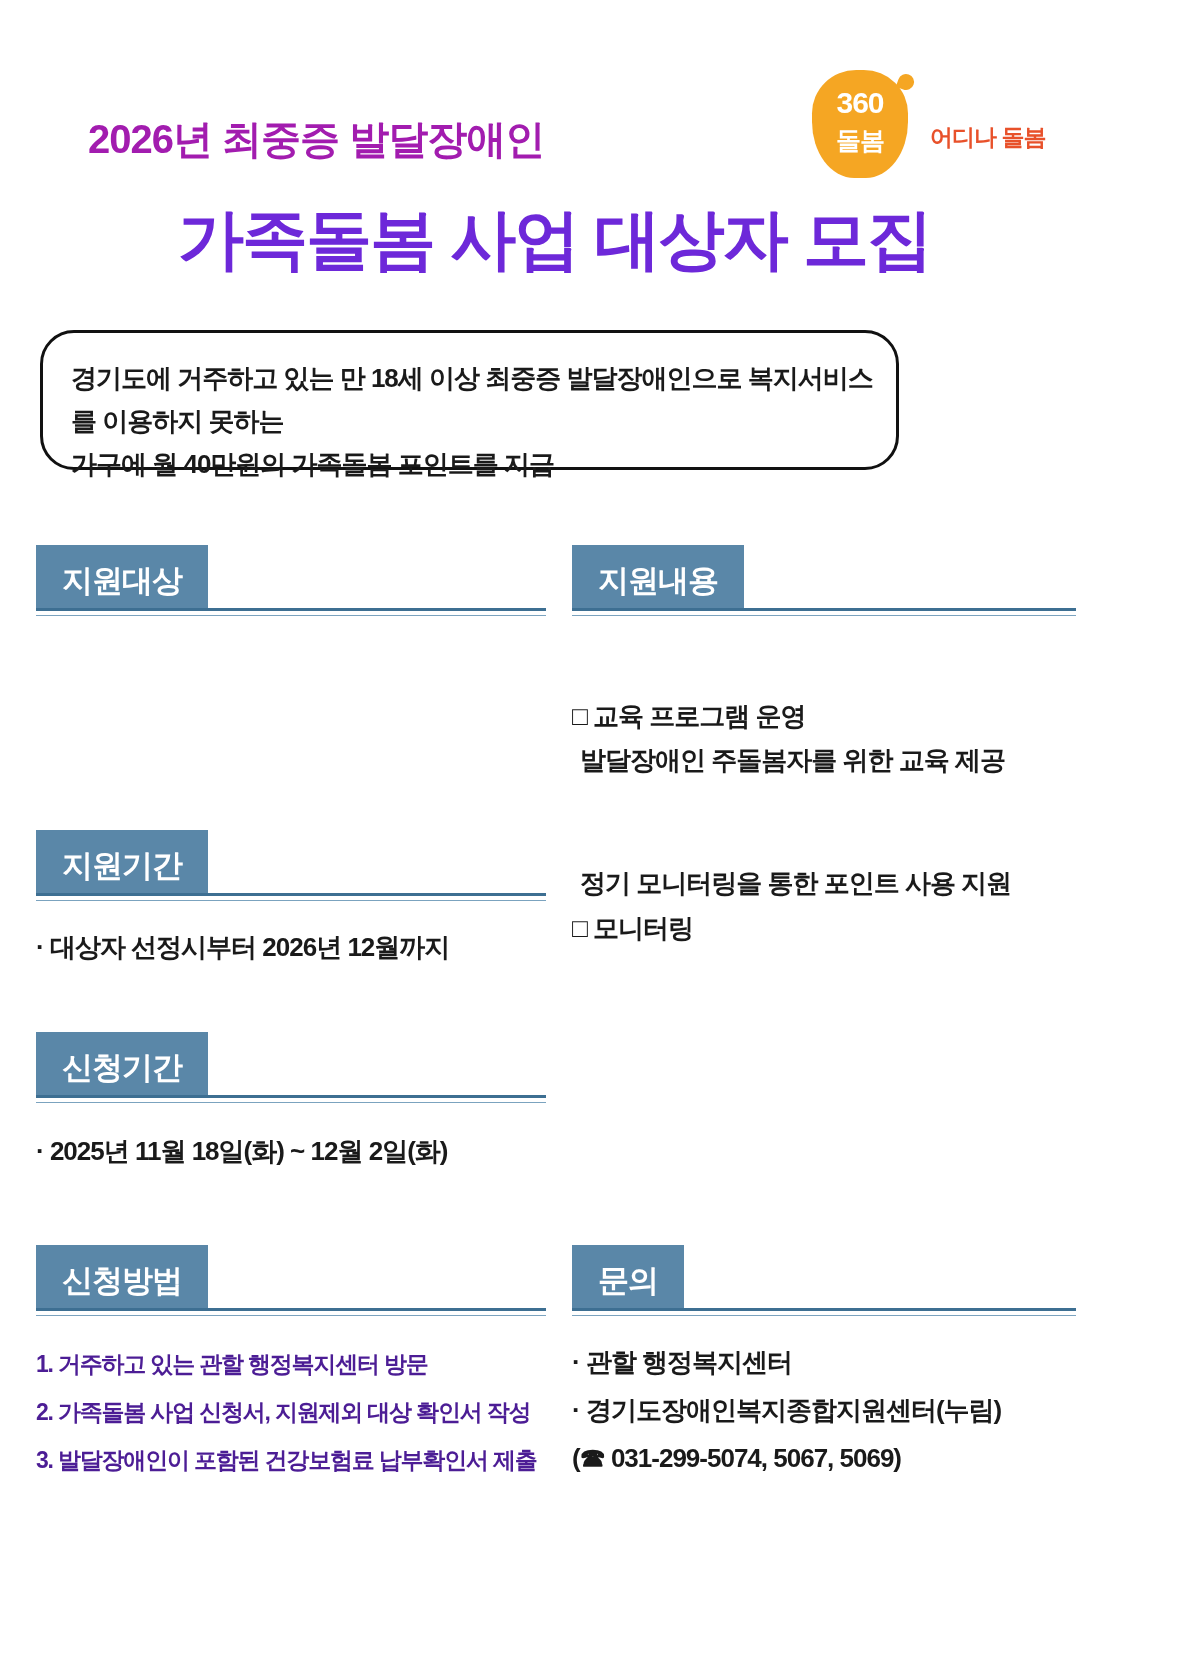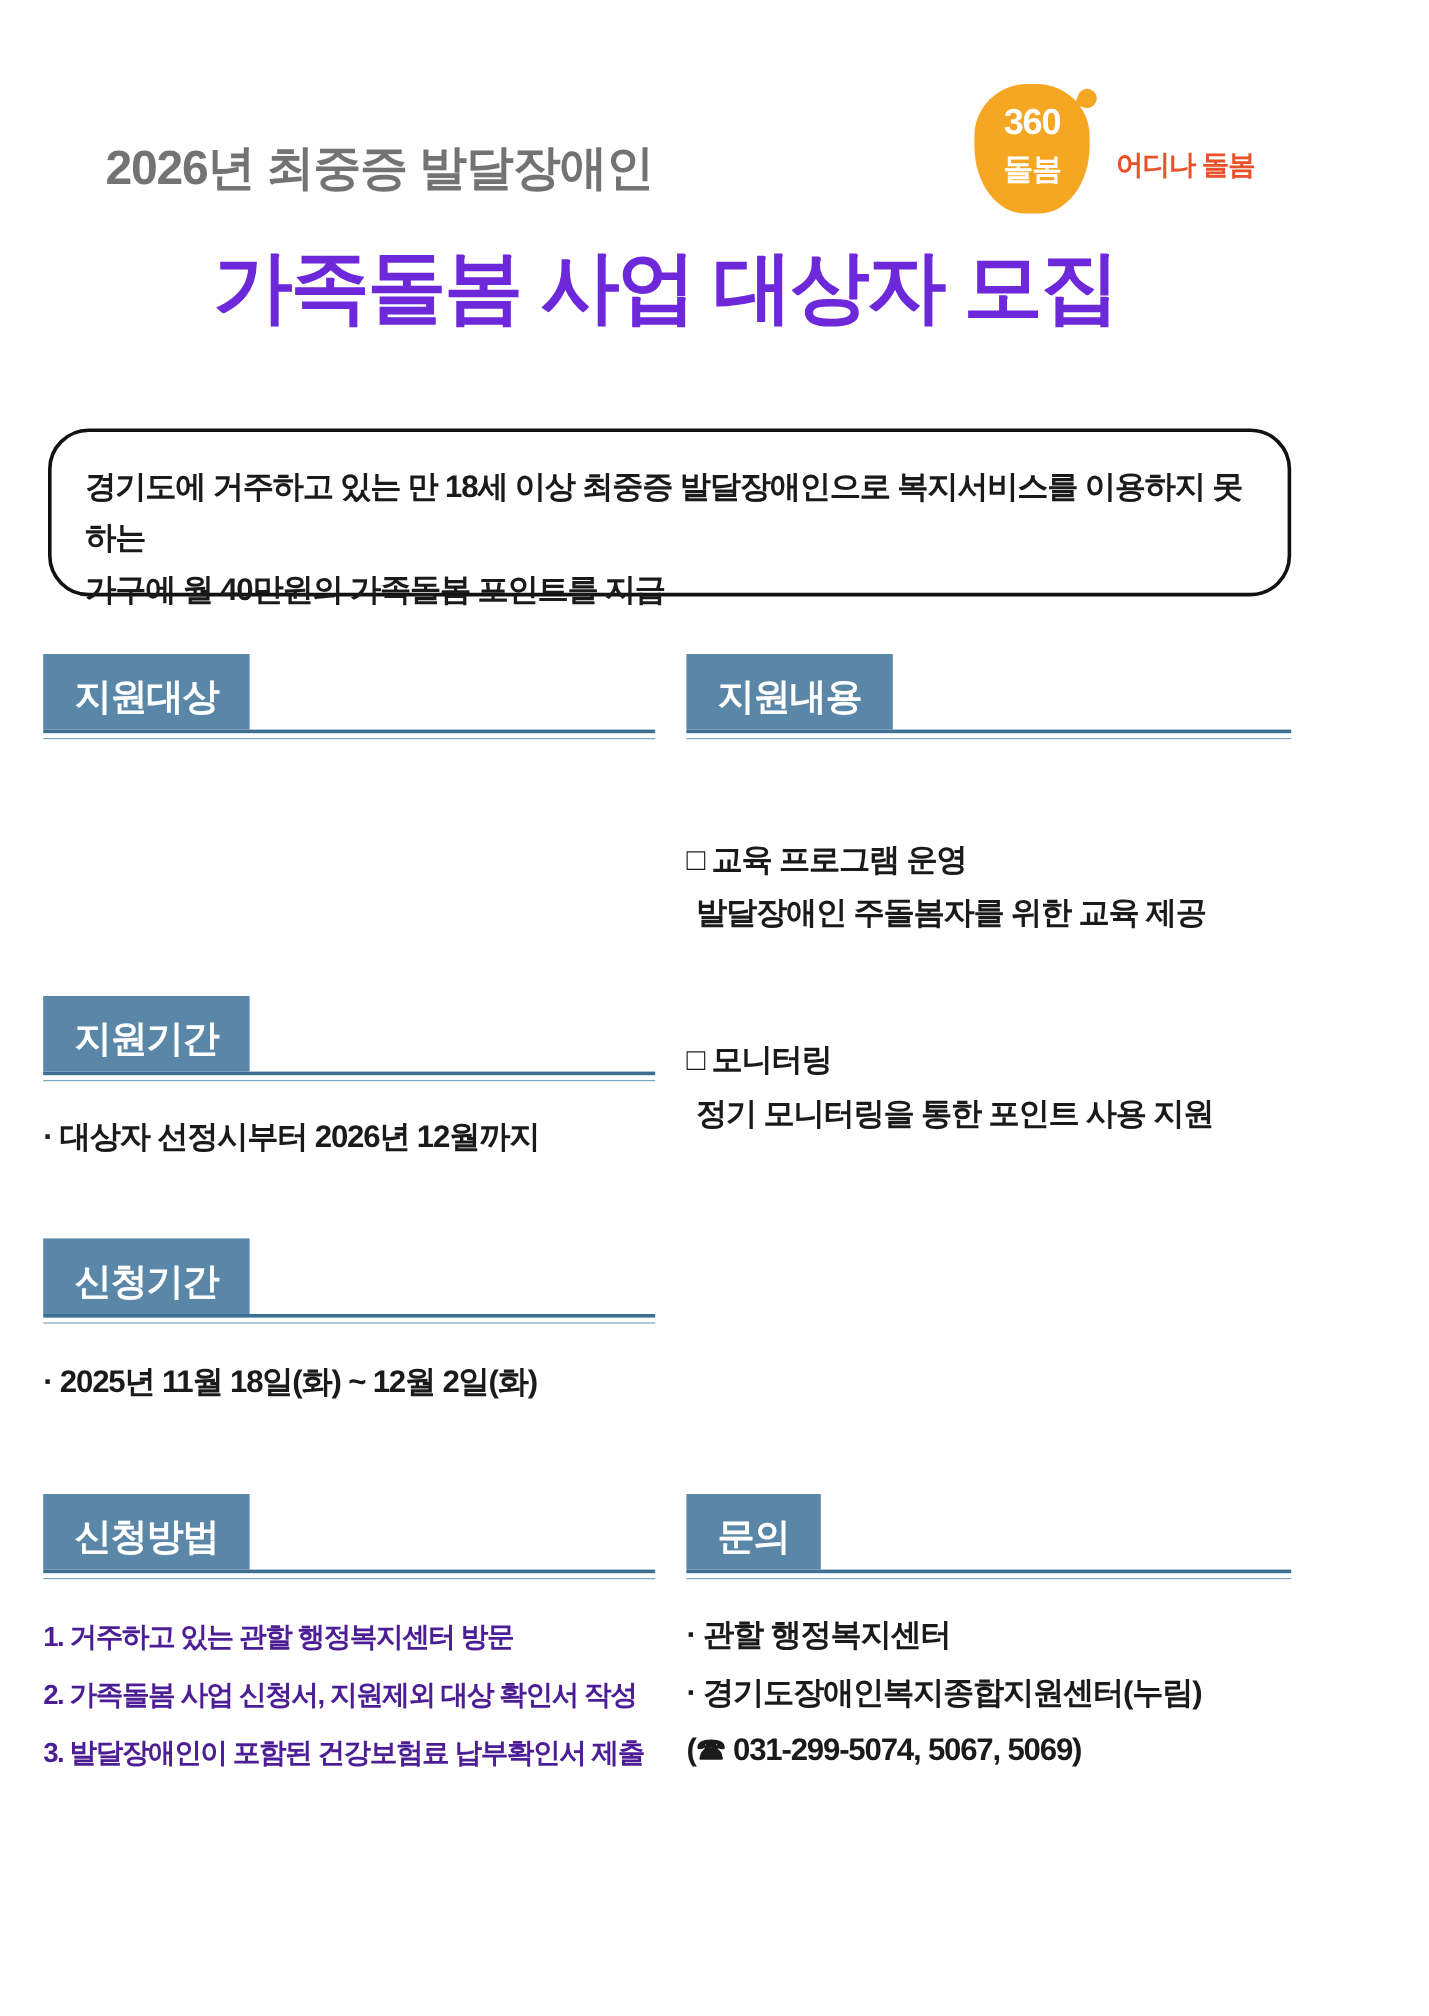--- a/index.html
+++ b/index.html
@@ -22,21 +22,21 @@
     left: 0; right: 0; top: 0;
     height: 310px;
   }
   .title-small {
     position: absolute;
     left: 88px;
     top: 112px;
     font-size: 40px;
     font-weight: bold;
     letter-spacing: -1px;
-    color: #737373;
+    color: #a21caf;
   }
   .title-big {
     position: absolute;
     left: 178px;
     top: 195px;
     font-size: 66px;
     font-weight: bold;
     letter-spacing: -2px;
     color: #6d28d9;
   }
@@ -101,26 +101,25 @@
     color: #e8512a;
     letter-spacing: -1px;
     white-space: nowrap;
   }
 
   
   .summary-box {
     position: absolute;
     left: 40px;
     top: 330px;
-    width: 1036px;
+    width: 859px;
     height: 140px;
     border: 3px solid #111;
     border-radius: 34px;
     box-sizing: border-box;
-    margin-top: 27px;
   }
   .summary-text {
     position: absolute;
     left: 28px;
     top: 24px;
     right: 22px;
     font-size: 26px;
     font-weight: bold;
     line-height: 1.65;
     letter-spacing: -1px;
@@ -227,22 +226,22 @@
   <div class="sec-tab">지원내용</div>
   <div class="sec-rule"></div>
 
 
   <div class="body-text" style="margin-top:78px;">
     <div>□ 교육 프로그램 운영</div>
     <div style="padding-left:8px;">발달장애인 주돌봄자를 위한 교육 제공</div>
   </div>
 
   <div class="body-text" style="margin-top:78px;">
+    <div style="padding-left:8px;">정기 모니터링을 통한 포인트 사용 지원</div>
     <div>□ 모니터링</div>
-    <div style="padding-left:8px;">정기 모니터링을 통한 포인트 사용 지원</div>
   </div>
 </div>
 
 <div class="sec col-right" style="top:1245px;">
   <div class="sec-tab">문의</div>
   <div class="sec-rule"></div>
   <div class="body-text" style="margin-top:22px; line-height:1.85;">
     <div>· 관할 행정복지센터</div>
     <div>· 경기도장애인복지종합지원센터(누림)</div>
     <div> (☎ 031-299-5074, 5067, 5069)</div>

